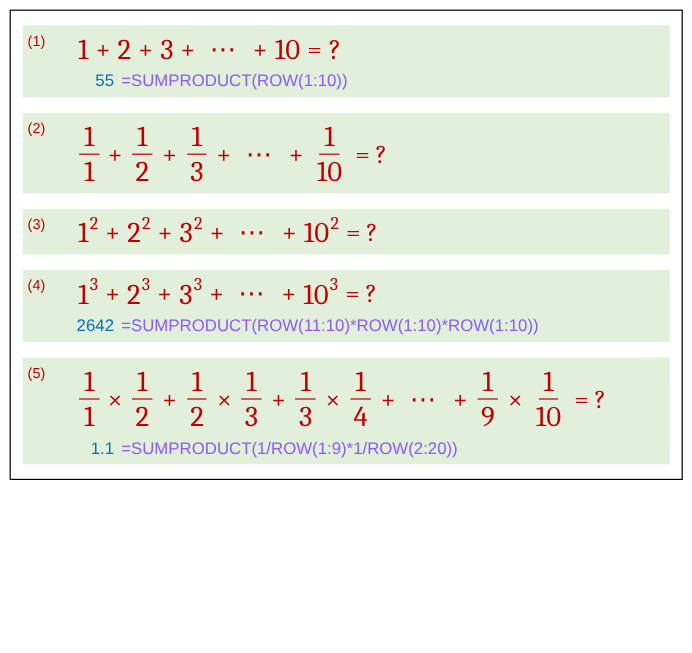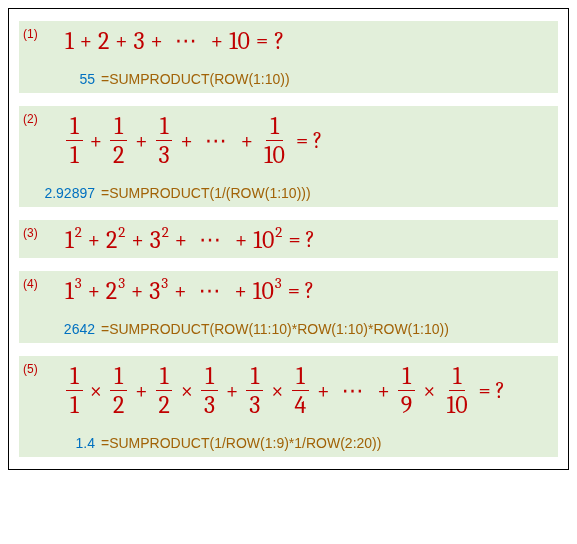--- a/index.html
+++ b/index.html
@@ -68,32 +68,32 @@
   .sup {
     font-size: 15px;
     vertical-align: super;
     position: relative;
     top: -8px;
     margin-left: 1px;
   }
   .resultline {
     display: flex;
     align-items: flex-end;
-    margin-top: 18px;
+    margin-top: 6px;
     margin-left: 14px;
     font-size: 14px;
     color: #0070c0;
   }
   .resultval {
     width: 56px;
     text-align: right;
     margin-right: 6px;
   }
   .formula {
-    color: #a16207;
+    color: #8b5cf6;
   }
 </style>
 </head>
 <body>
 
 <div class="container">
 
   <div class="item">
     <div class="label">(1)</div>
     <div class="equation">
@@ -134,24 +134,20 @@
         </span>
       <span class="op">+</span>
       <span class="dots">⋯</span>
       <span class="op">+</span>
       <span class="frac">
           <span class="num">1</span>
           <span class="den">10</span>
         </span>
       <span class="op">= ?</span>
     </div>
-    <div class="resultline">
-      <span class="resultval">2.92897</span>
-      <span class="formula">=SUMPRODUCT(1/(ROW(1:10)))</span>
-    </div>
   </div>
 
   <div class="item">
     <div class="label">(3)</div>
     <div class="equation">
       <span class="term">
           <span>1</span>
           <span class="sup">2</span>
         </span>
       <span class="op">+</span>
@@ -247,18 +243,18 @@
           <span class="den">9</span>
         </span>
       <span class="op">×</span>
       <span class="frac">
           <span class="num">1</span>
           <span class="den">10</span>
         </span>
       <span class="op">= ?</span>
     </div>
     <div class="resultline">
-      <span class="resultval">1.4</span>
+      <span class="resultval">1.1</span>
       <span class="formula">=SUMPRODUCT(1/ROW(1:9)*1/ROW(2:20))</span>
     </div>
   </div>
 
 </div>
 
 </body></html>

